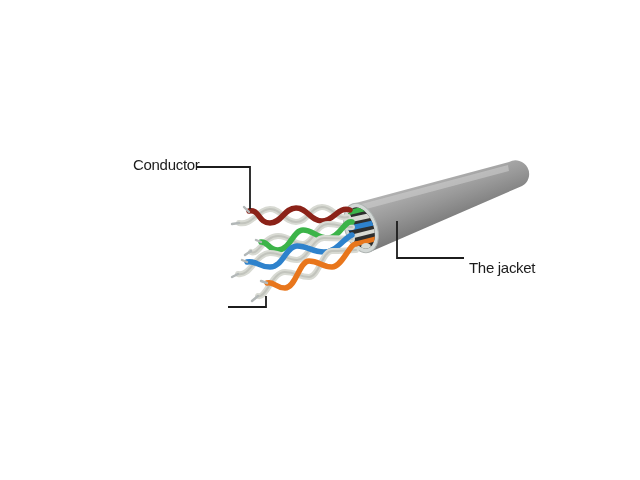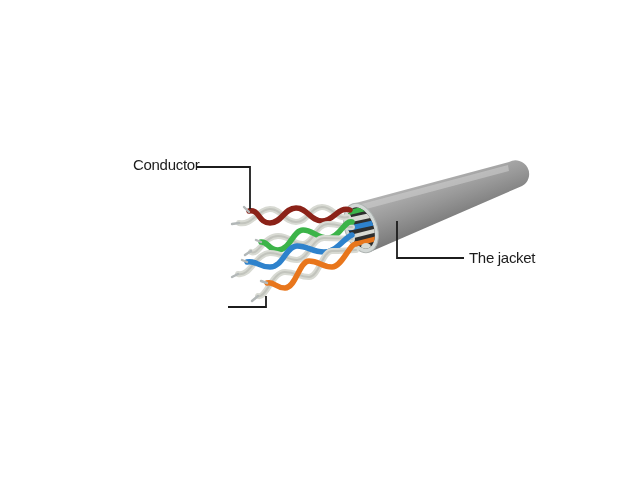--- a/index.html
+++ b/index.html
@@ -24,21 +24,21 @@
   .label {
     position: absolute;
     font-size: 15px;
     line-height: 16px;
     letter-spacing: -0.3px;
     color: #1c1c1c;
     white-space: nowrap;
   }
   .label-conductor  { left: 133px; top: 157px; }
   .label-insulation { left: 133px; top: 299px; }
-  .label-jacket     { left: 469px; top: 250px; text-align: center; }
+  .label-jacket     { left: 469px; top: 260px; text-align: center; }
 </style>
 </head>
 <body>
 
 <div class="stage">
 
   <svg width="640" height="480" viewBox="0 0 640 480">
     <defs>
       <linearGradient id="jacketGrad" gradientUnits="userSpaceOnUse" x1="340" y1="185" x2="365" y2="255">
         <stop offset="0" stop-color="#cbcbcb"></stop>

